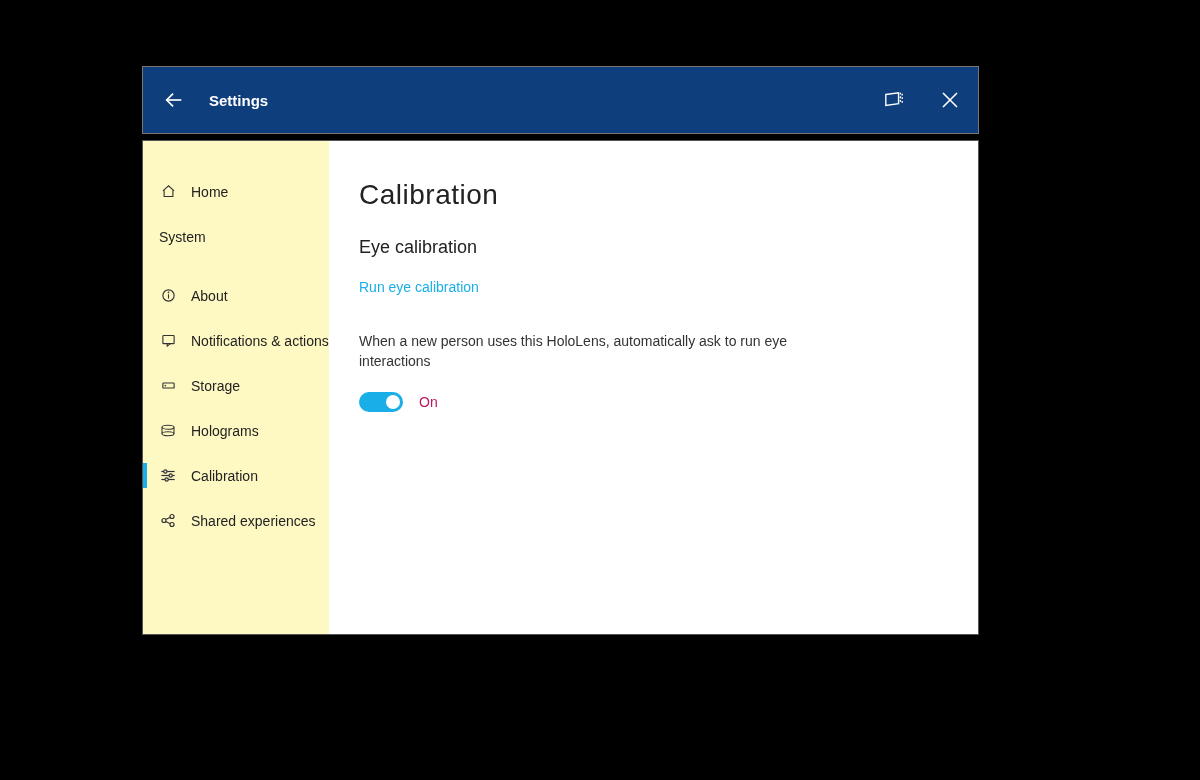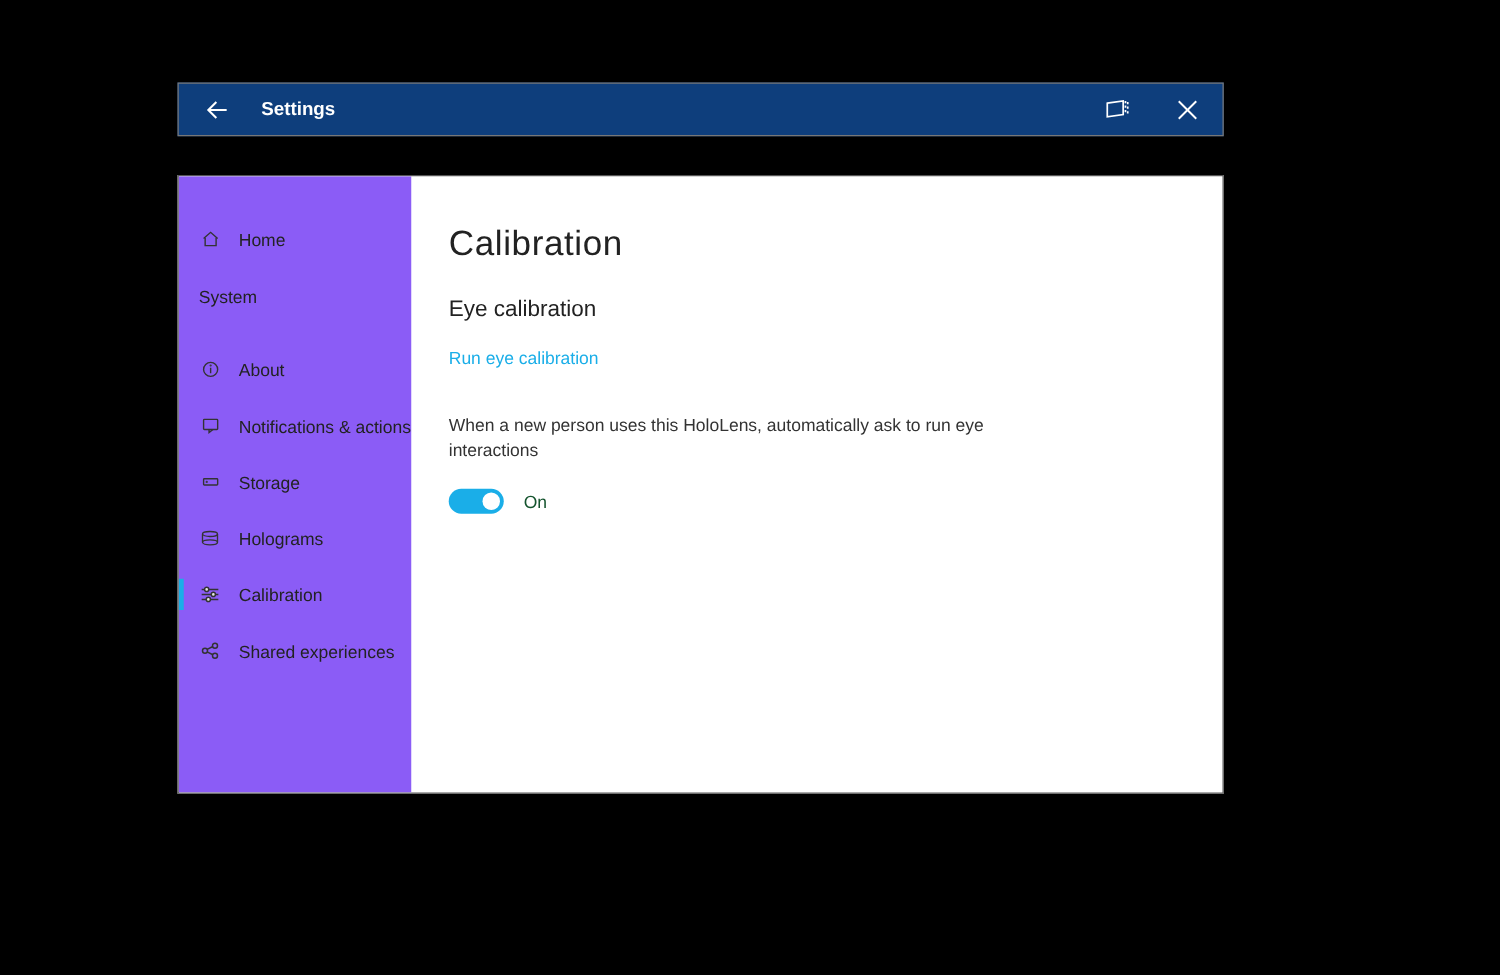--- a/index.html
+++ b/index.html
@@ -1,21 +1,21 @@
 <!DOCTYPE html>
 <html><head>
 <meta charset="utf-8">
 <style>
   * { box-sizing: border-box; margin: 0; padding: 0; font-family: "Segoe UI", -apple-system, sans-serif; }
   html, body { width: 1200px; height: 780px; background: #000; overflow: hidden; }
 
   .titlebar {
     position: absolute;
     left: 142px; top: 66px;
-    width: 837px; height: 43px;
+    width: 837px; height: 68px;
     background: #0e3e7c;
     border: 1px solid #777;
     display: flex;
     align-items: center;
     color: #fff;
   }
   .titlebar .back {
     width: 50px; height: 60px;
     display: flex; align-items: center; justify-content: center;
     cursor: pointer;
@@ -37,21 +37,21 @@
     left: 142px; top: 140px;
     width: 837px; height: 495px;
     background: #fff;
     border: 1px solid #555;
     display: flex;
     overflow: hidden;
   }
 
   .sidebar {
     width: 186px;
-    background: #8b5cf6;
+    background: #fef9c3;
     padding-top: 28px;
     color: #222;
   }
   .sidebar-item {
     display: flex;
     align-items: center;
     height: 45px;
     padding-left: 16px;
     font-size: 14px;
     cursor: pointer;
@@ -119,21 +119,21 @@
     cursor: pointer;
   }
   .toggle::after {
     content: "";
     position: absolute;
     right: 3px; top: 3px;
     width: 14px; height: 14px;
     border-radius: 50%;
     background: #fff;
   }
-  .toggle-label { font-size: 14px; color: #14532d; }
+  .toggle-label { font-size: 14px; color: #be185d; }
 
   svg { display: block; }
 </style>
 </head>
 <body>
 
 <div class="titlebar">
   <div class="back">
     <svg width="22" height="22" viewBox="0 0 24 24" fill="none" stroke="#fff" stroke-width="1.8">
       <line x1="4" y1="12" x2="20" y2="12"></line>

